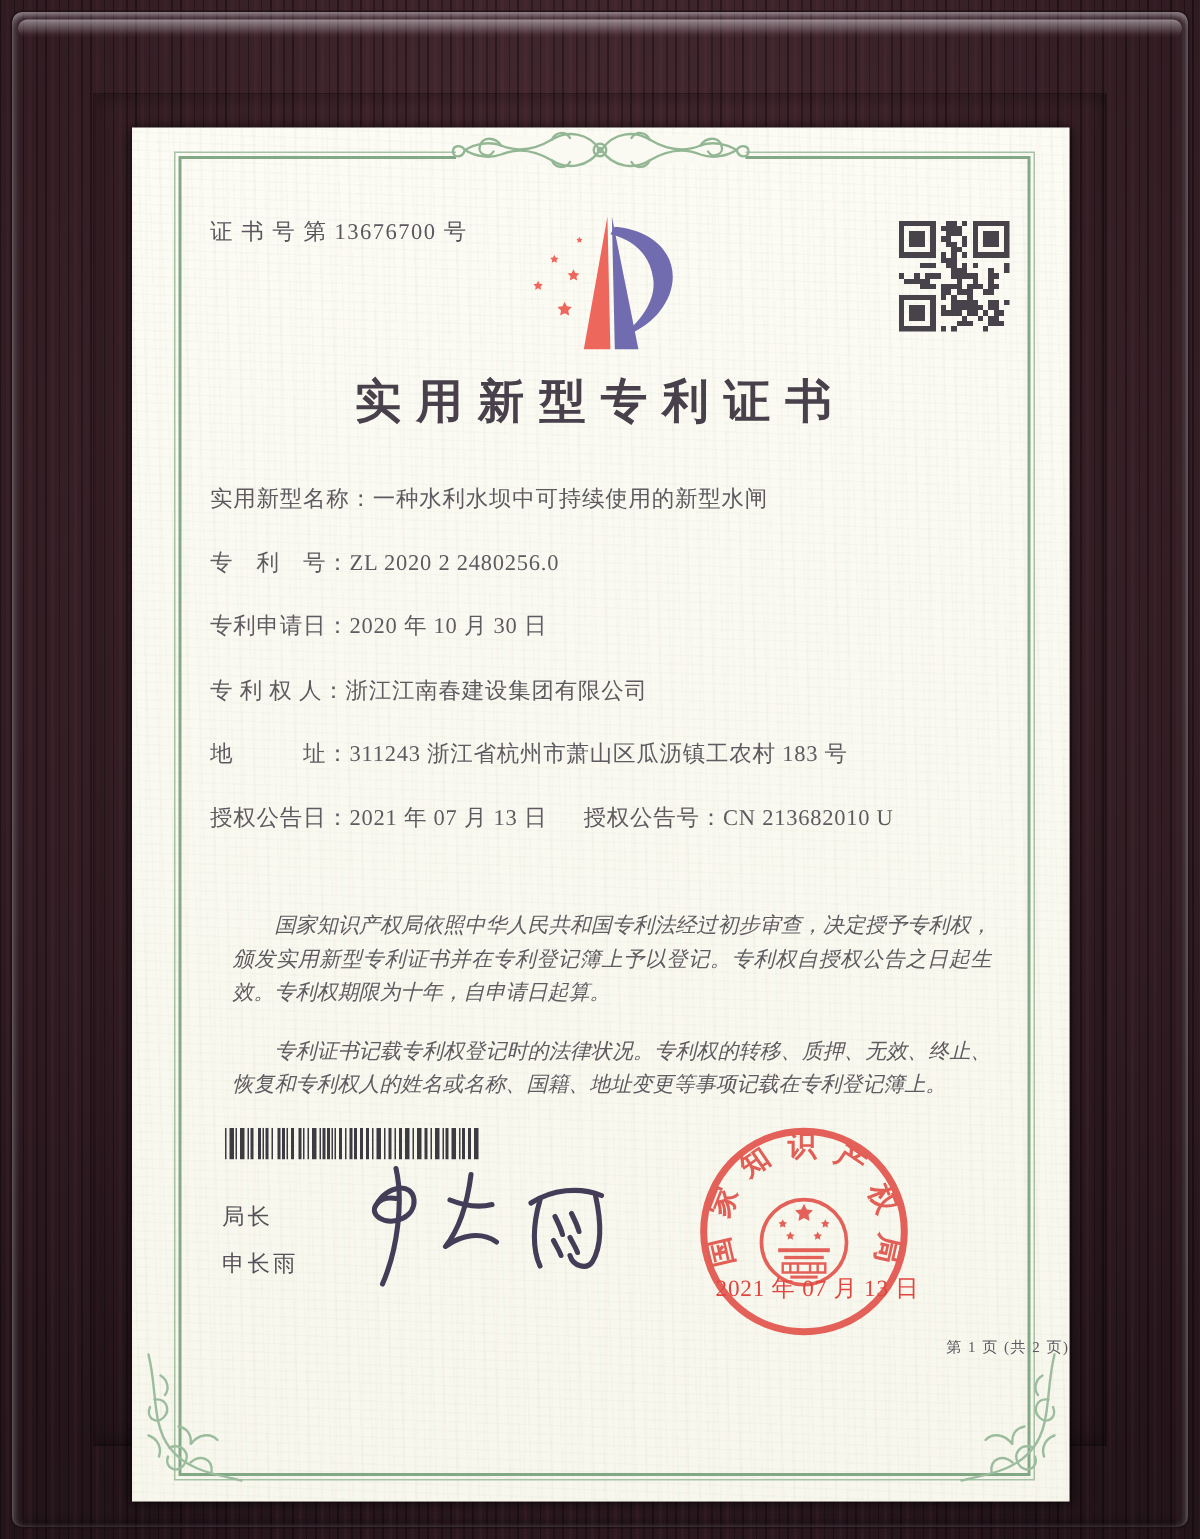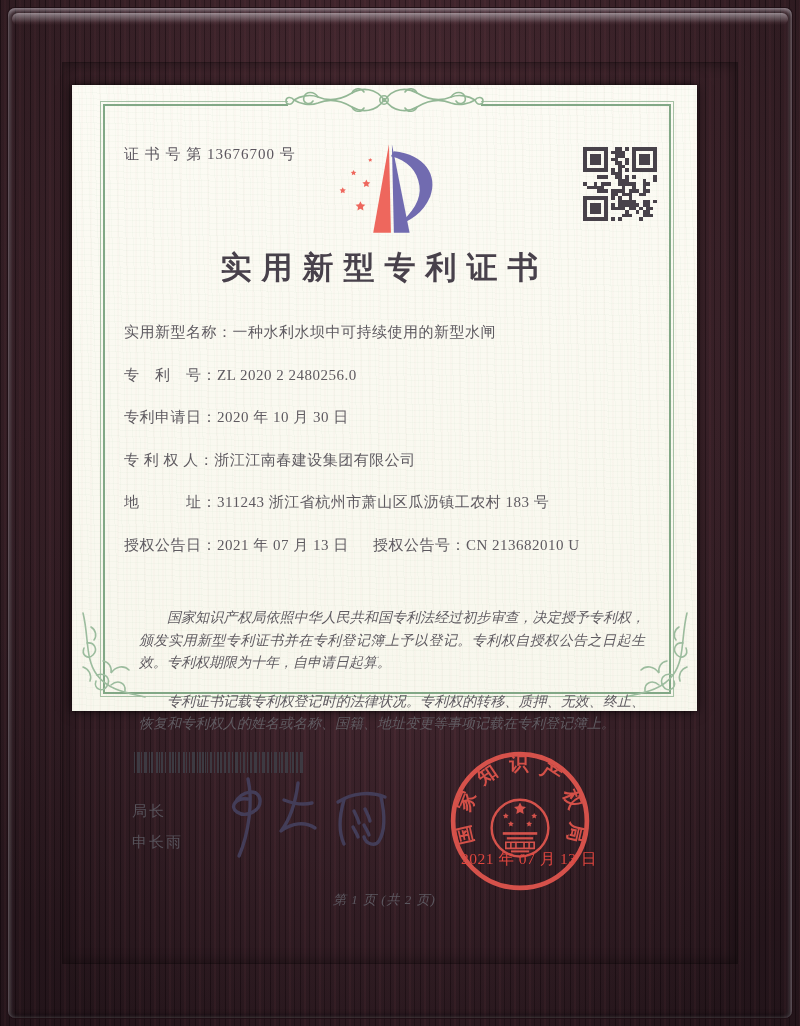--- a/index.html
+++ b/index.html
@@ -21,21 +21,21 @@
       inset 3px 0 4px rgba(225,215,228,.16),
       inset -3px 0 4px rgba(225,215,228,.16),
       inset 0 -3px 5px rgba(0,0,0,.45);}
   .frame-ridge-top{position:absolute;left:12px;right:12px;top:13px;height:12px;
     border-radius:6px;
     background:linear-gradient(rgba(238,233,240,.50),rgba(150,120,130,.12) 80%,transparent);}
   .frame-step{position:absolute;inset:62px;border:1px solid rgba(0,0,0,.35);
     box-shadow:inset 0 0 14px rgba(0,0,0,.45);}
 
   
-  .paper{position:absolute;left:72px;top:85px;width:625px;height:626px;
+  .paper{position:absolute;left:88px;top:85px;width:625px;height:916px;
     background:
       repeating-linear-gradient(2deg, rgba(150,192,156,.055) 0 1px, transparent 1px 6px),
       repeating-linear-gradient(88deg, rgba(150,192,156,.05) 0 1px, transparent 1px 7px),
       repeating-linear-gradient(90deg, rgba(224,170,168,.045) 0 2px, transparent 2px 9px),
       linear-gradient(#fcfbf4,#f8f7ed);
     box-shadow:0 0 12px rgba(0,0,0,.55), 0 0 3px rgba(0,0,0,.6);}
 
   .gborder-outer{position:absolute;left:28px;right:23px;top:16px;bottom:14px;
     border:1px solid #a6c1a5;}
   .gborder-inner{position:absolute;inset:2px;border:2px solid #82a886;}
@@ -68,22 +68,22 @@
   .barcode{position:absolute;left:62px;top:667px;width:170px;height:21px;}
 
   .signer-title{position:absolute;left:60px;top:717px;font-size:15px;color:#56525a;letter-spacing:2px;}
   .signer-name{position:absolute;left:60px;top:748px;font-size:15px;color:#56525a;letter-spacing:2px;}
   .signature{position:absolute;left:130px;top:688px;width:200px;height:95px;}
 
   .seal{position:absolute;left:372px;top:660px;width:152px;height:152px;opacity:.93;}
   .seal-date{position:absolute;left:389px;top:764px;font-size:15.5px;color:#e0463f;
     letter-spacing:.5px;white-space:nowrap;}
 
-  .footer{position:absolute;left:0;right:0;top:806px;text-align:center;
-    font-size:13px;color:#5c5860;letter-spacing:1px;font-style:italic;}
+  .footer{position:absolute;left:0;right:0;top:806px;text-align:right;
+    font-size:10px;color:#5c5860;letter-spacing:1px;}
 </style>
 </head>
 <body>
 
 <div class="frame"></div>
 <div class="frame-ridge"></div>
 <div class="frame-ridge-top"></div>
 <div class="frame-step"></div>
 
 <div class="paper">

